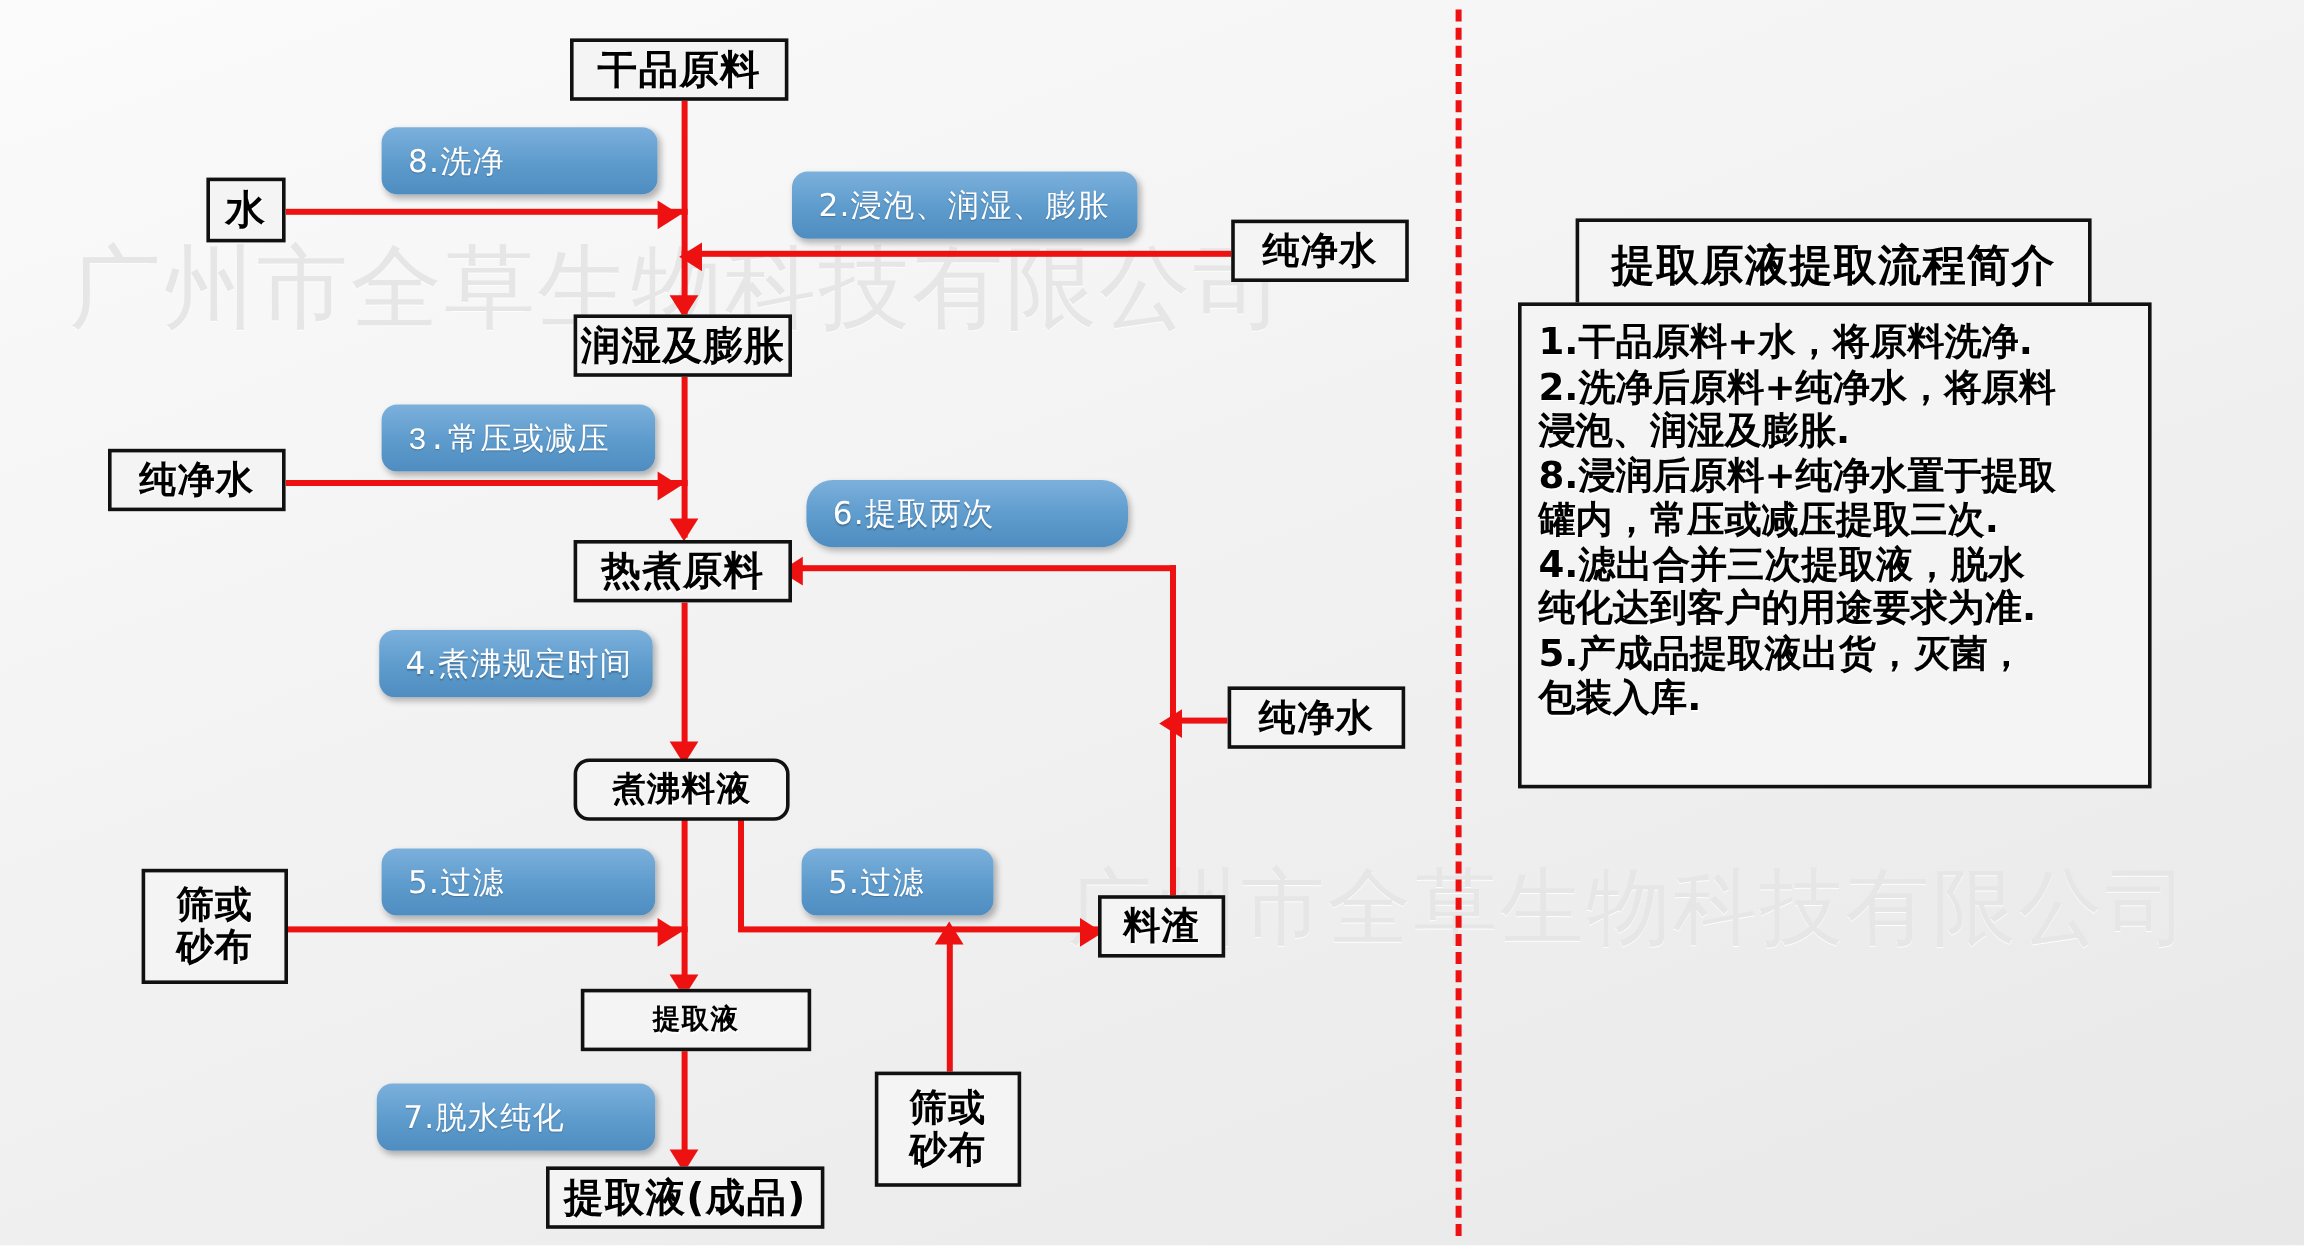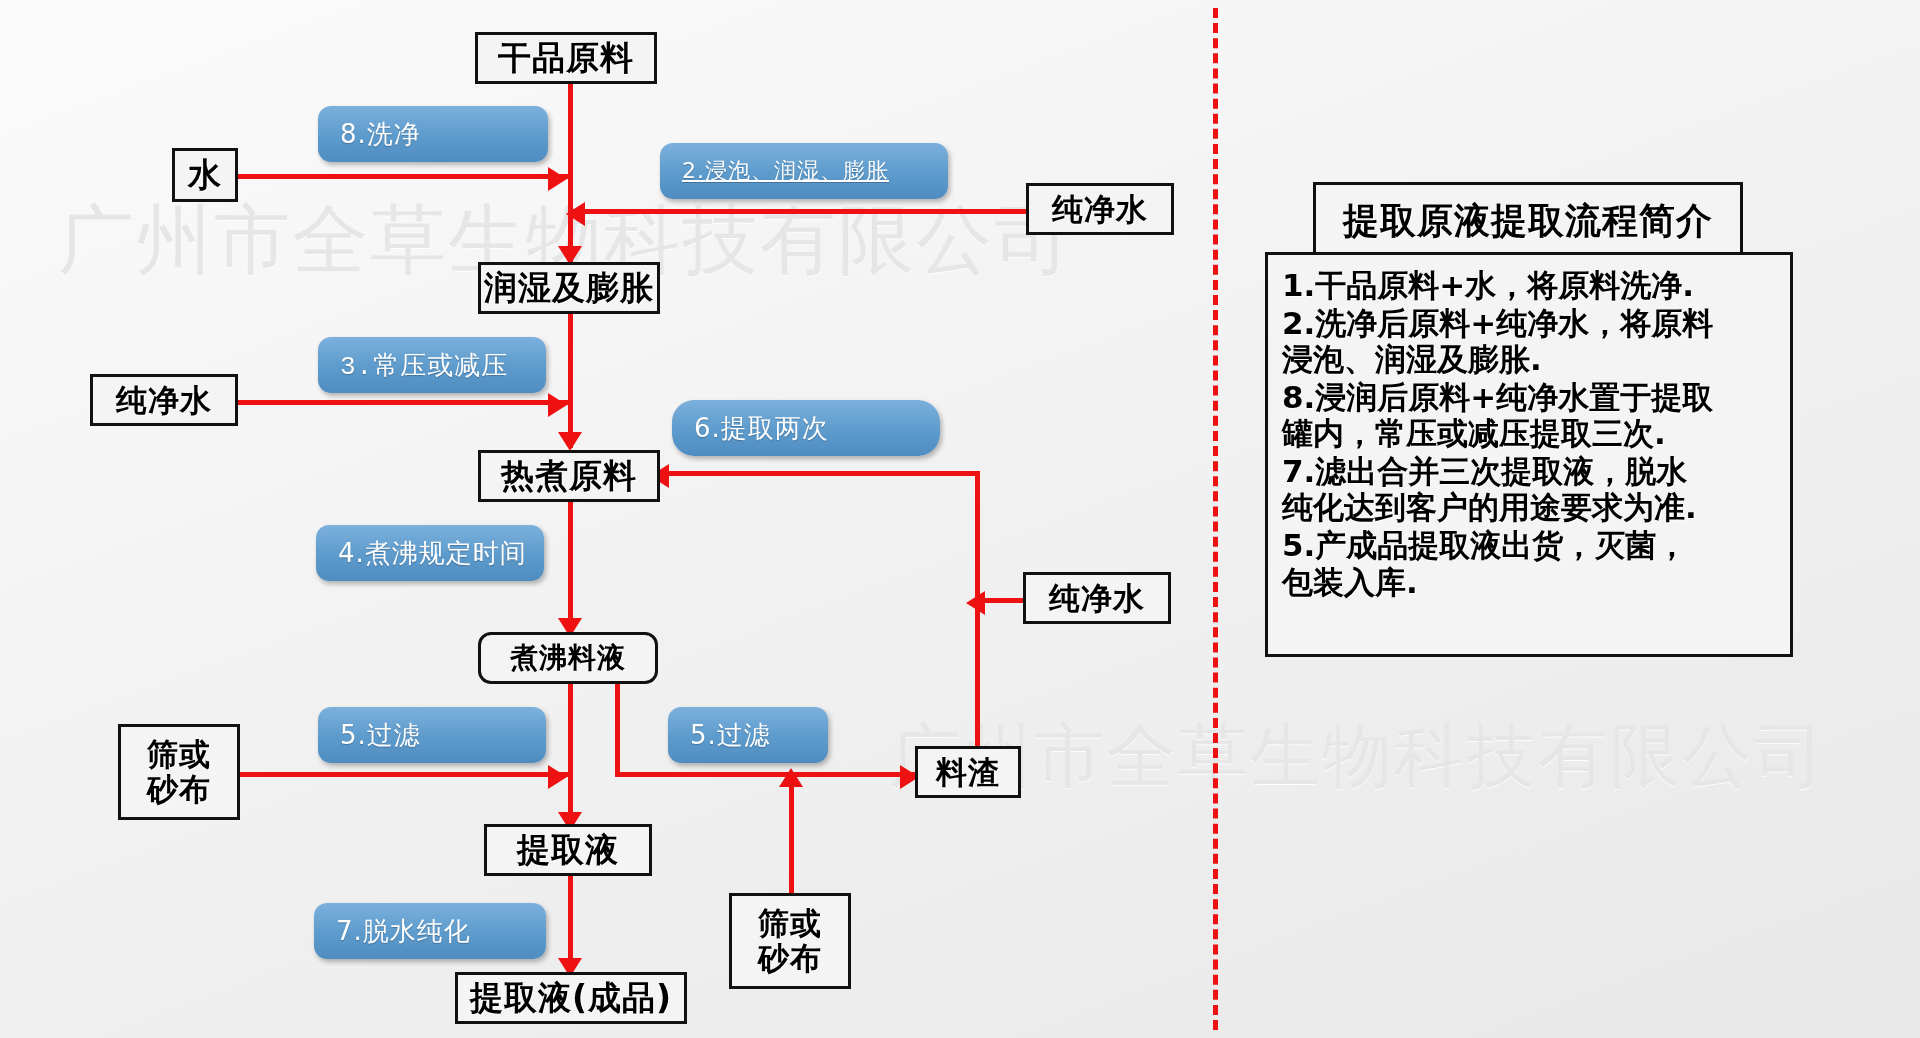--- a/index.html
+++ b/index.html
@@ -206,21 +206,21 @@
 
   <div class="vline" style="left:975px; top:700px; height:60px;"></div>
 
   <div class="vline" style="left:568px; top:874px; height:98px;"></div>
   <div class="arrow down" style="left:558px; top:958px;"></div>
 
   <div class="steplabel" style="left:318px; top:106px; width:230px; height:56px; font-size:26px;">
     <span>8.洗净</span>
   </div>
 
-  <div class="steplabel" style="left:660px; top:143px; width:288px; height:56px; font-size:22px;text-decoration:underline;">
+  <div class="steplabel" style="left:660px; top:143px; width:288px; height:56px; font-size:26px;">
     <span>2.浸泡、润湿、膨胀</span>
   </div>
 
   <div class="steplabel" style="left:318px; top:337px; width:228px; height:56px; font-size:26px;font-family:Liberation Mono, monospace;">
     <span>3.常压或减压</span>
   </div>
 
   <div class="steplabel" style="left:672px; top:400px; width:268px; height:56px; font-size:26px;border-radius:22px;">
     <span>6.提取两次</span>
   </div>
@@ -275,21 +275,21 @@
 
   <div class="node" style="left:118px; top:724px; width:122px; height:96px; font-size:31px; white-space:pre-line;">
     <span>筛或
 砂布</span>
   </div>
 
   <div class="node" style="left:915px; top:746px; width:106px; height:52px; font-size:31px;">
     <span>料渣</span>
   </div>
 
-  <div class="node" style="left:484px; top:824px; width:168px; height:52px; font-size:33px;font-family:Liberation Serif, serif;">
+  <div class="node" style="left:484px; top:824px; width:192px; height:52px; font-size:23px;font-family:Liberation Serif, serif;">
     <span>提取液</span>
   </div>
 
   <div class="node" style="left:729px; top:893px; width:122px; height:96px; font-size:31px; white-space:pre-line;">
     <span>筛或
 砂布</span>
   </div>
 
   <div class="node" style="left:455px; top:972px; width:232px; height:52px; font-size:33px;">
     <span>提取液(成品)</span>
@@ -300,19 +300,19 @@
   <div id="legend-title">
     <span>提取原液提取流程简介</span>
   </div>
 
   <div id="legend-body">
     <span class="legend-item">1.干品原料+水，将原料洗净.</span>
     <span class="legend-item">2.洗净后原料+纯净水，将原料
     浸泡、润湿及膨胀.</span>
     <span class="legend-item">8.浸润后原料+纯净水置于提取
     罐内，常压或减压提取三次.</span>
-    <span class="legend-item">7.滤出合并三次提取液，脱水
+    <span class="legend-item">4.滤出合并三次提取液，脱水
 纯化达到客户的用途要求为准.</span>
     <span class="legend-item">5.产成品提取液出货，灭菌，
     包装入库.</span>
   </div>
 
 </div>
 
 </body></html>

